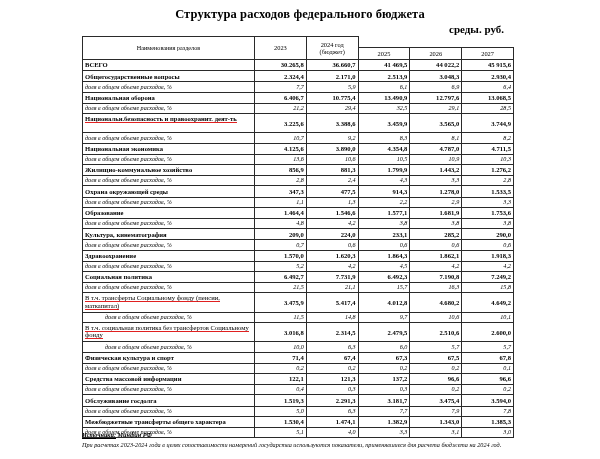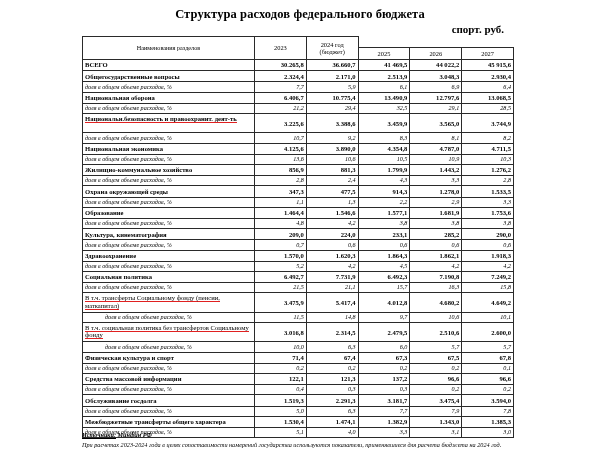--- a/index.html
+++ b/index.html
@@ -138,21 +138,21 @@
   }
   .notes .src-val { font-weight: bold; font-style: italic; }
   .notes .para { margin-top: 1.5px; }
 </style>
 </head>
 <body>
 
 <div id="page">
 
   <div class="doc-title">Структура расходов федерального бюджета</div>
-  <div class="units">спорт. руб.</div>
+  <div class="units">среды. руб.</div>
 
   <div class="tbl-wrap">
     <table class="budget">
       <colgroup>
         <col class="c-name">
           <col class="c-yr">
           <col class="c-yr">
           <col class="c-yr">
           <col class="c-yr">
           <col class="c-yr">

